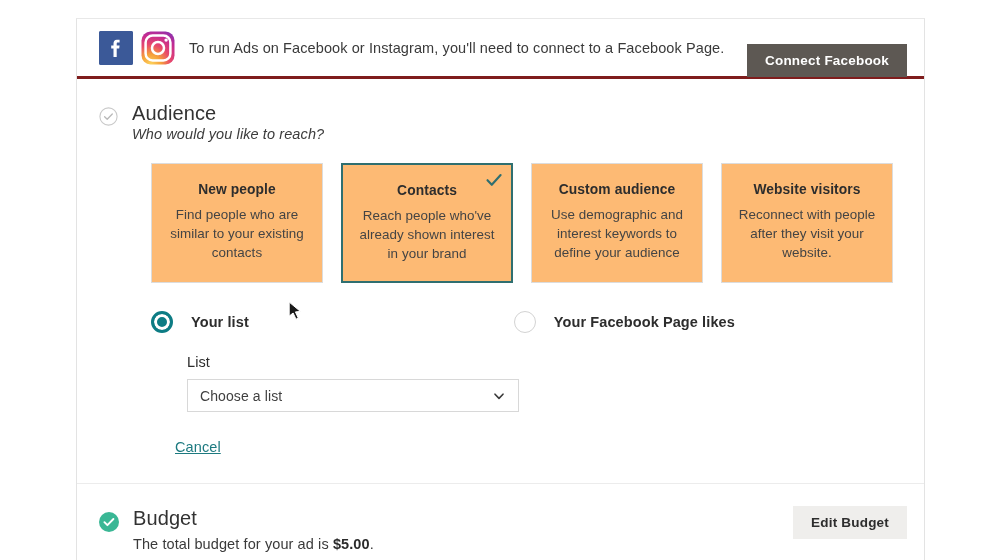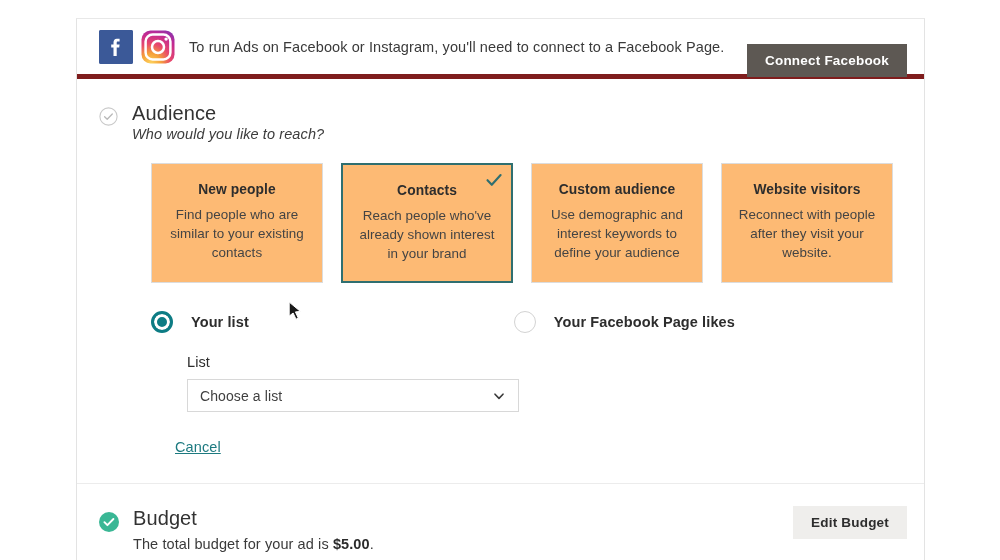--- a/index.html
+++ b/index.html
@@ -28,21 +28,21 @@
     border-left: 1px solid #e3e3e3;
     border-right: 1px solid #e3e3e3;
     border-top: 1px solid #e8e8e8;
     overflow: hidden;
   }
 
   
   .banner {
     position: relative;
     height: 60px;
-    border-bottom: 5px solid #7f1d1d;
+    border-bottom: 3px solid #7f1d1d;
     display: flex;
     align-items: center;
     padding: 0 16px 0 22px;
   }
 
   .social-icons {
     display: flex;
     align-items: center;
     gap: 8px;
     flex: 0 0 auto;

